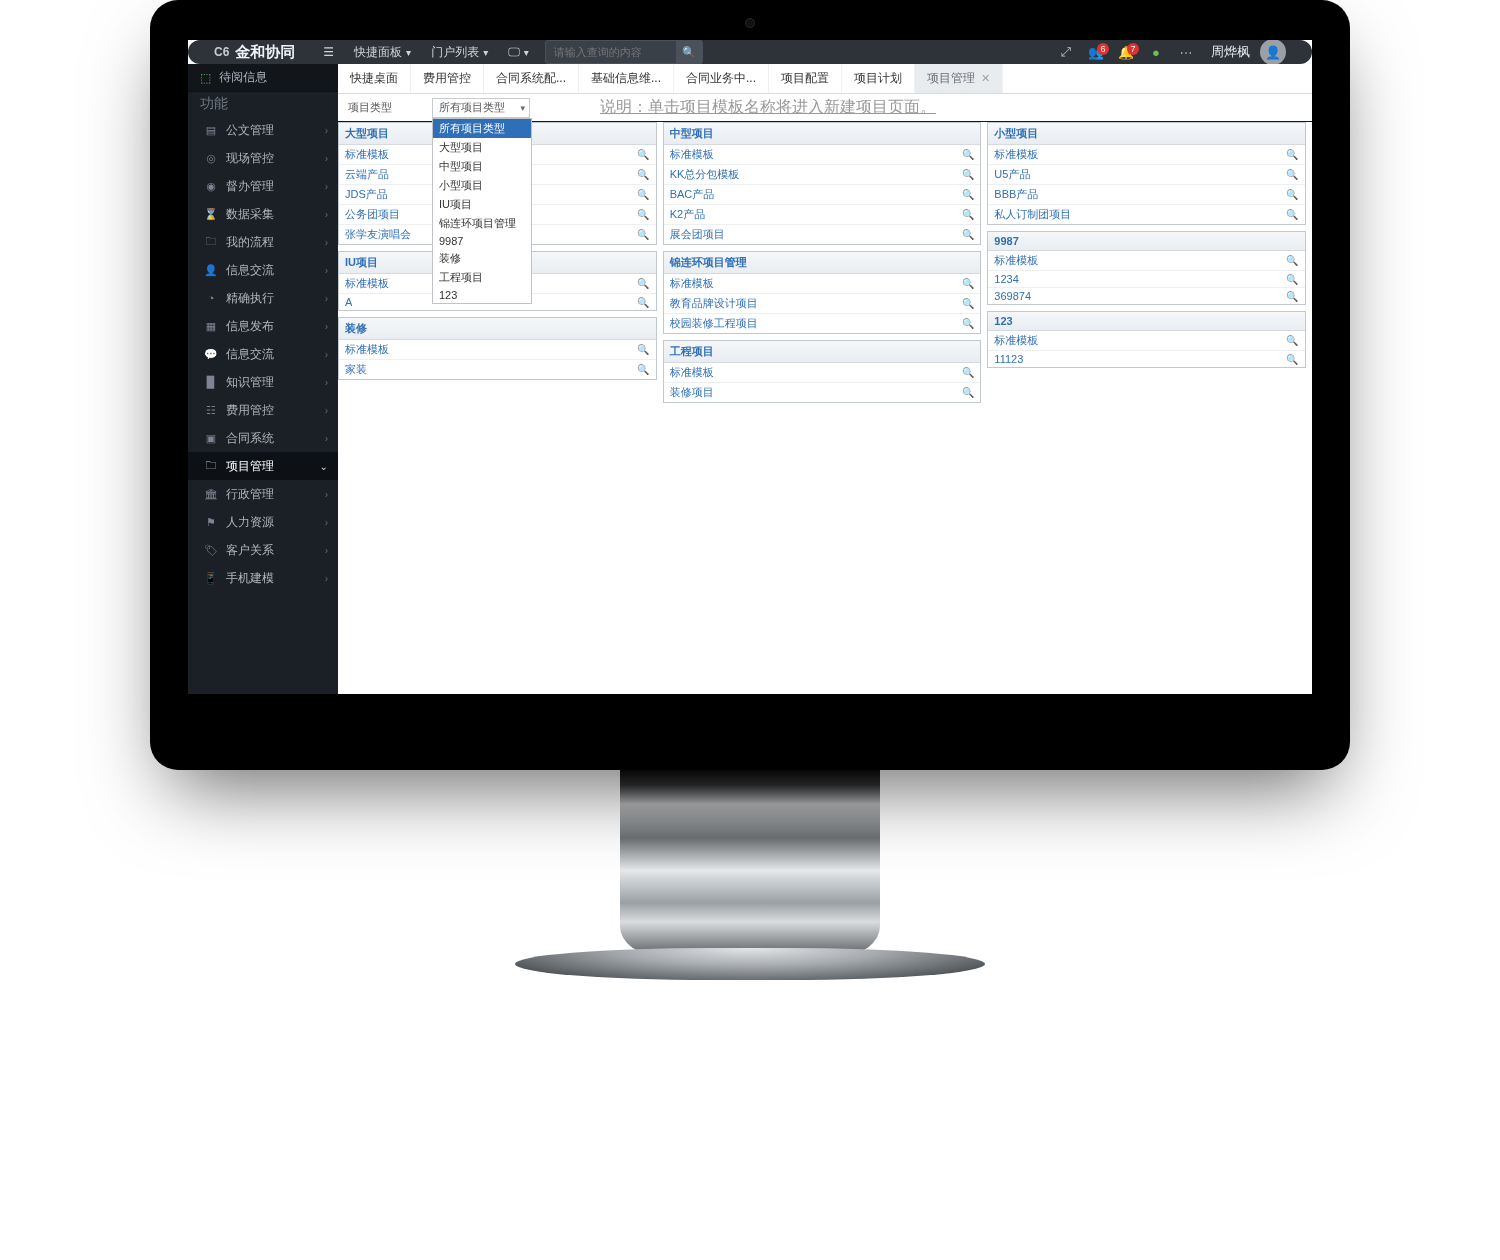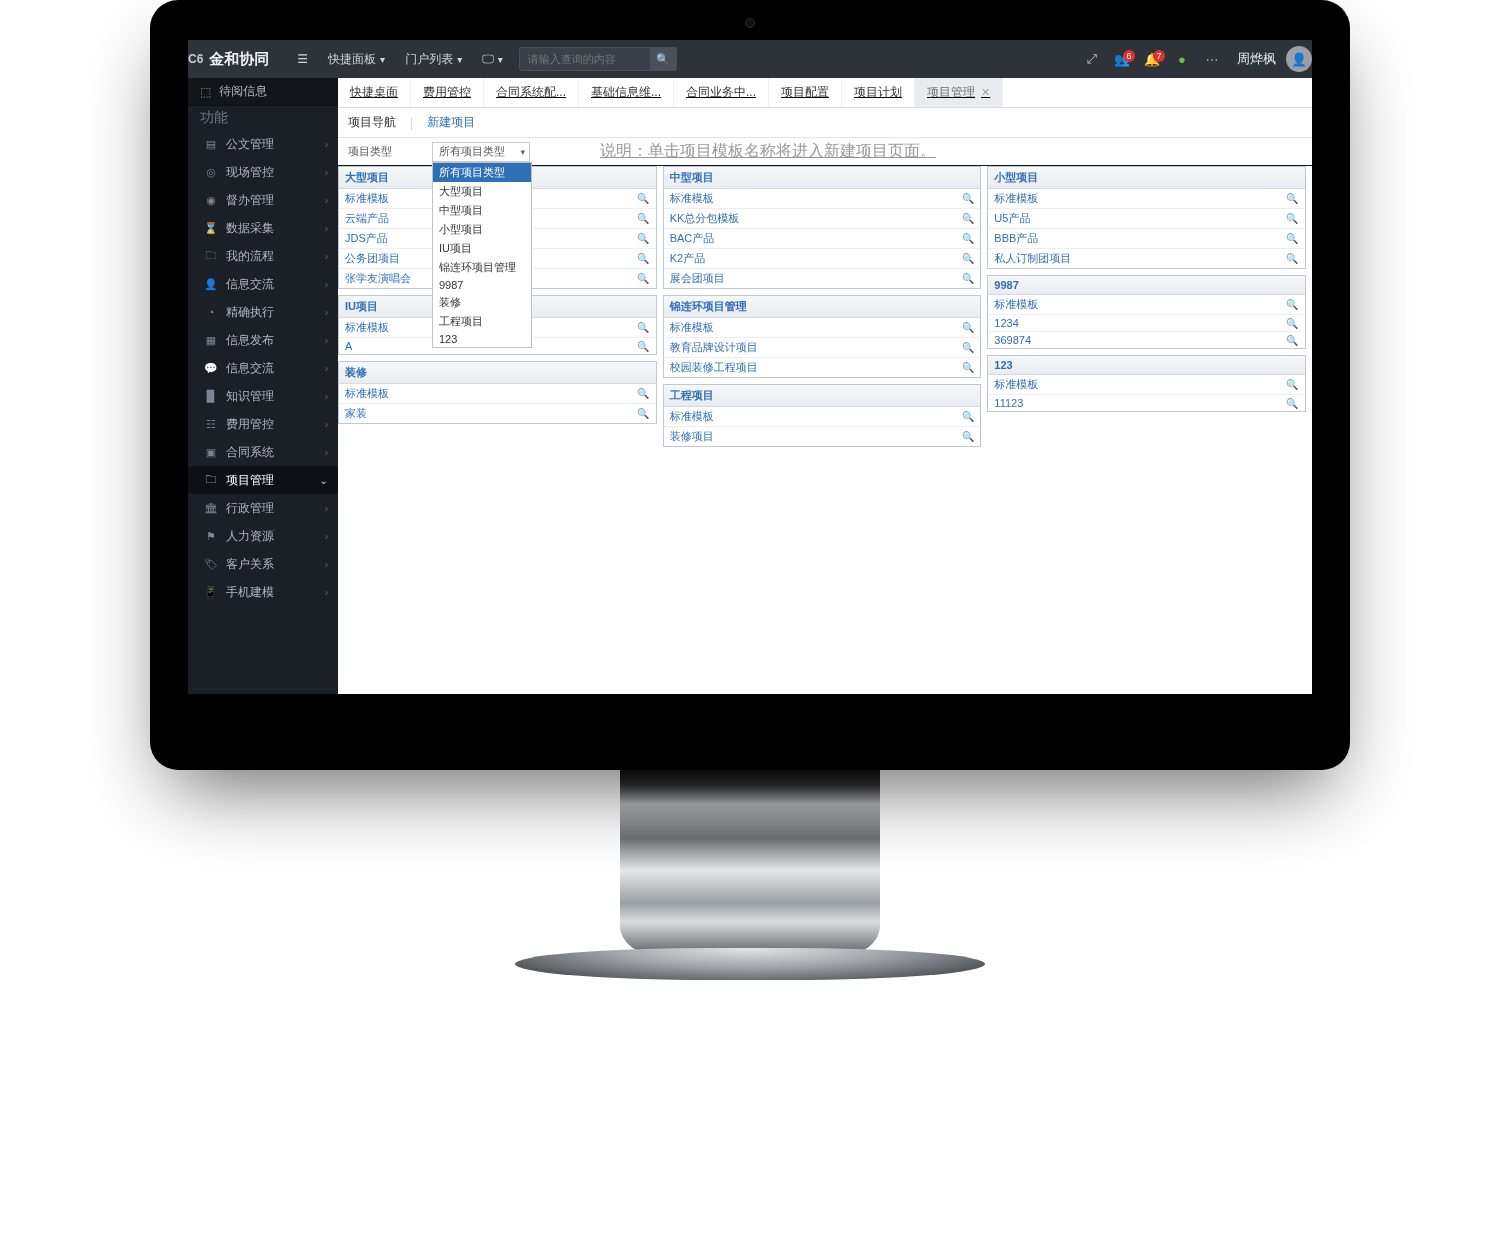--- a/index.html
+++ b/index.html
@@ -32,22 +32,22 @@
 }
 .base {
   width: 470px; height: 32px; margin: -8px auto 0;
   background: radial-gradient(ellipse at 50% 0%, #e4e6e8 0%, #a6aaae 40%, #6a6f73 70%, #2d3033 100%);
   border-radius: 50% / 60%;
   filter: blur(.3px);
 }
 
 
 .topbar {
-  height: 38px; background: #2e333a; color: #cfd3d8;
-  display: flex; align-items: center; padding: 0 0; font-size: 12px;
+  height: 24px; background: #2e333a; color: #cfd3d8;
+  display: flex; align-items: center; padding: 0 26px; font-size: 12px; border-radius: 14px;
 }
 .logo-c6 { font-weight: 700; font-size: 12px; color: #c9cdd2; margin: 0 6px 0 0; }
 .logo-txt { font-weight: 600; font-size: 15px; color: #eef1f4; margin-right: 18px; white-space: nowrap; }
 .tb-icon, .tb-drop { padding: 0 10px; height: 38px; display: flex; align-items: center; cursor: pointer; }
 .tb-drop::after { content: "▾"; margin-left: 4px; font-size: 10px; }
 .search {
   display: flex; align-items: center; margin-left: 6px;
   background: #3a4048; border: 1px solid #4a515a; border-radius: 3px; height: 24px;
 }
 .search input {
@@ -90,21 +90,20 @@
 .sb-item.active .si-ico { color: #cfd3d8; }
 .sb-item .si-lbl { flex: 1; margin-left: 6px; white-space: nowrap; }
 .sb-item .si-caret { font-size: 10px; color: #5f6873; }
 .sb-item.active .si-caret { color: #cfd3d8; }
 
 
 .main { flex: 1; display: flex; flex-direction: column; background: #e9ecef; overflow: hidden; }
 .tabs {
   height: 30px; background: #fff; display: flex; align-items: stretch; font-size: 12px;
   border-bottom: 1px solid #d9dde1;
-  text-decoration: underline;
 }
 .tab {
   padding: 0 12px; display: flex; align-items: center; color: #333; cursor: pointer; white-space: nowrap;
   border-right: 1px solid #eef0f2;
 }
 .tab.active { background: #e9ecef; color: #6b7178; }
 .tab.active .x { margin-left: 6px; font-size: 11px; color: #9aa0a6; cursor: pointer; }
 
 .subtabs {
   height: 30px; background: #fff; display: flex; align-items: center; font-size: 12px;
@@ -310,25 +309,20 @@
                 </div>
                 <div class="tab">
                   <span>项目计划</span>
                 </div>
                 <div class="tab active">
                   <span>项目管理</span>
                   <span class="x">✕</span>
                 </div>
               </div>
 
-          <div class="subtabs">
-            <span class="subtab">项目导航</span>
-            <span class="subtab sep">|</span>
-            <span class="subtab link">新建项目</span>
-          </div>
 
           <div class="filterbar">
             <span class="lbl">项目类型</span>
             <div class="select">
               <span>所有项目类型</span>
               <div class="dropdown" id="dropdown">
                     <div class="opt sel">所有项目类型</div>
                     <div class="opt">大型项目</div>
                     <div class="opt">中型项目</div>
                     <div class="opt">小型项目</div>

